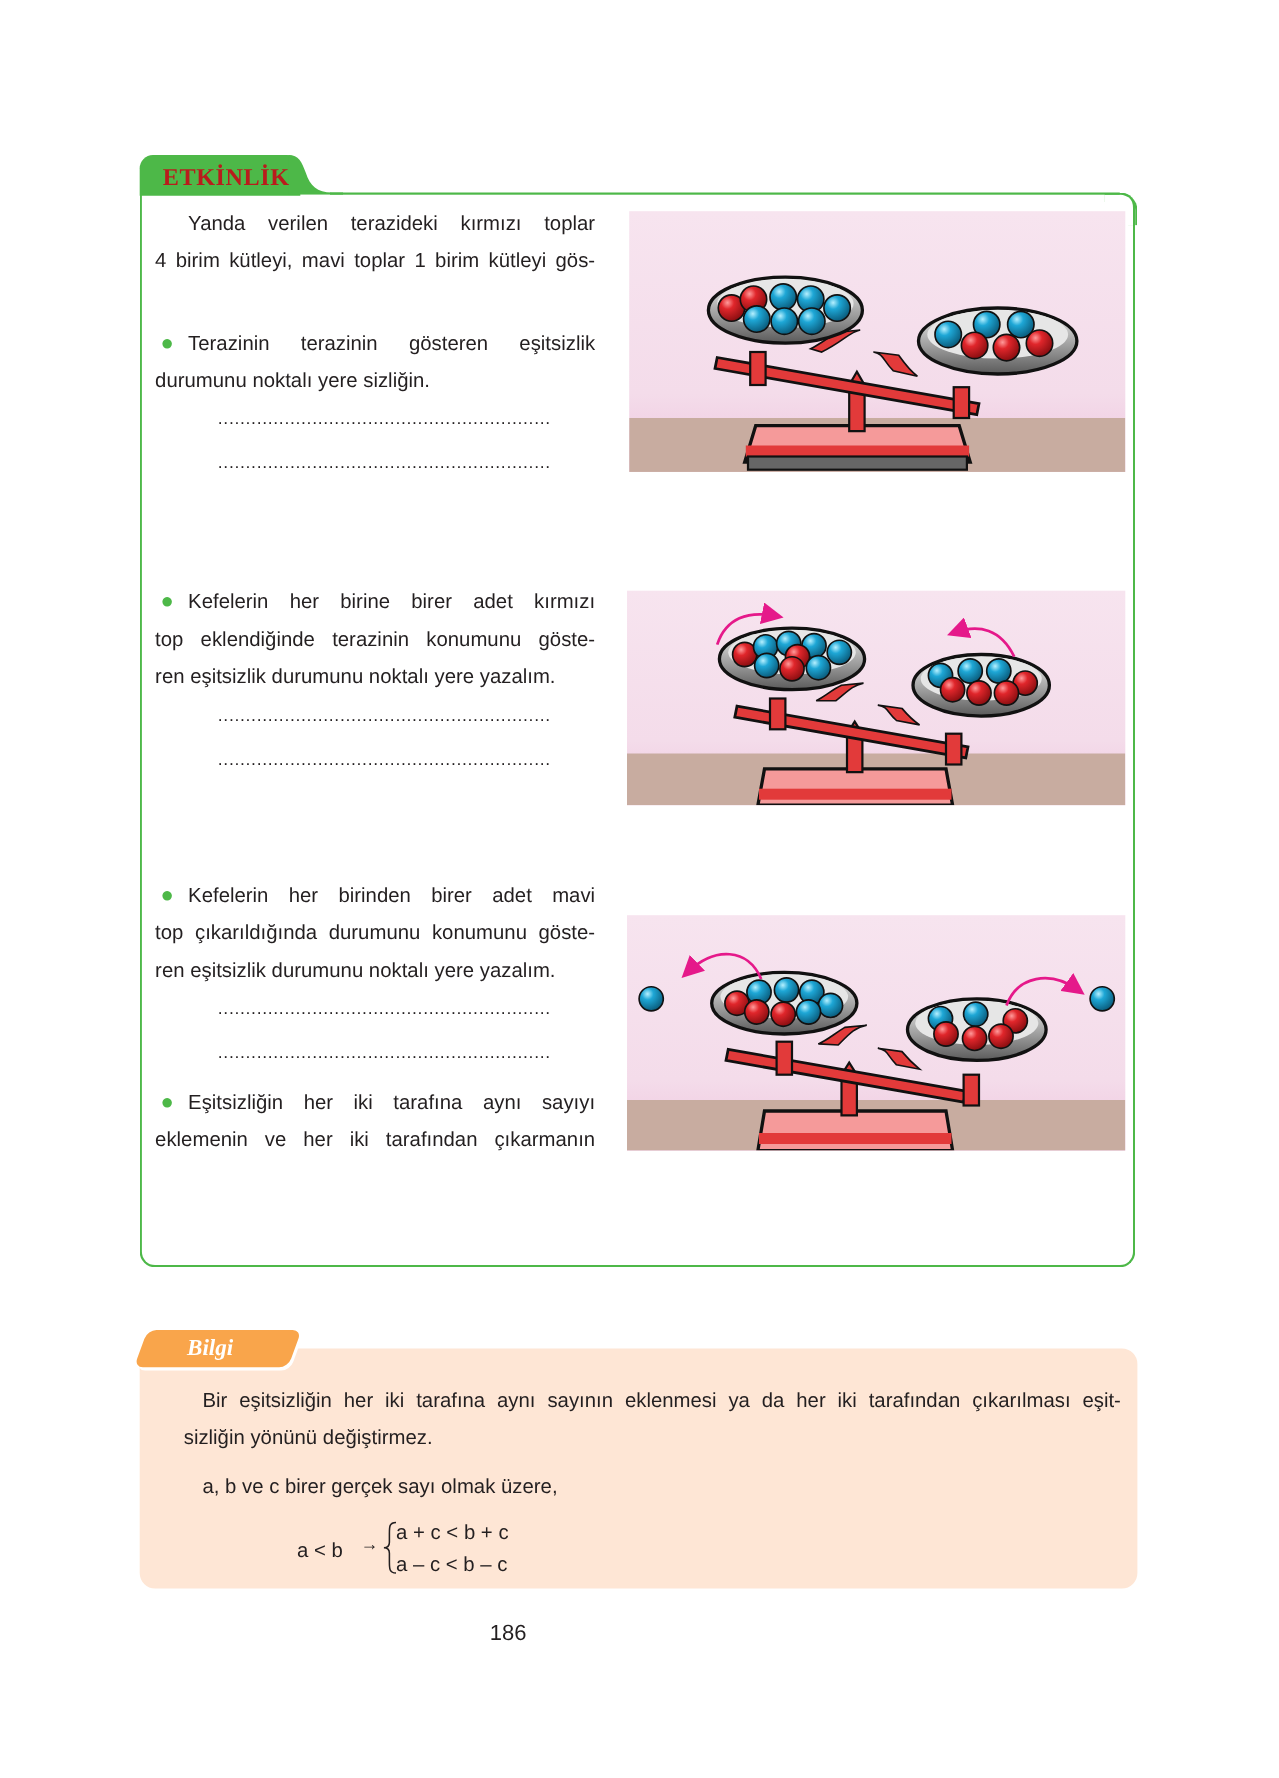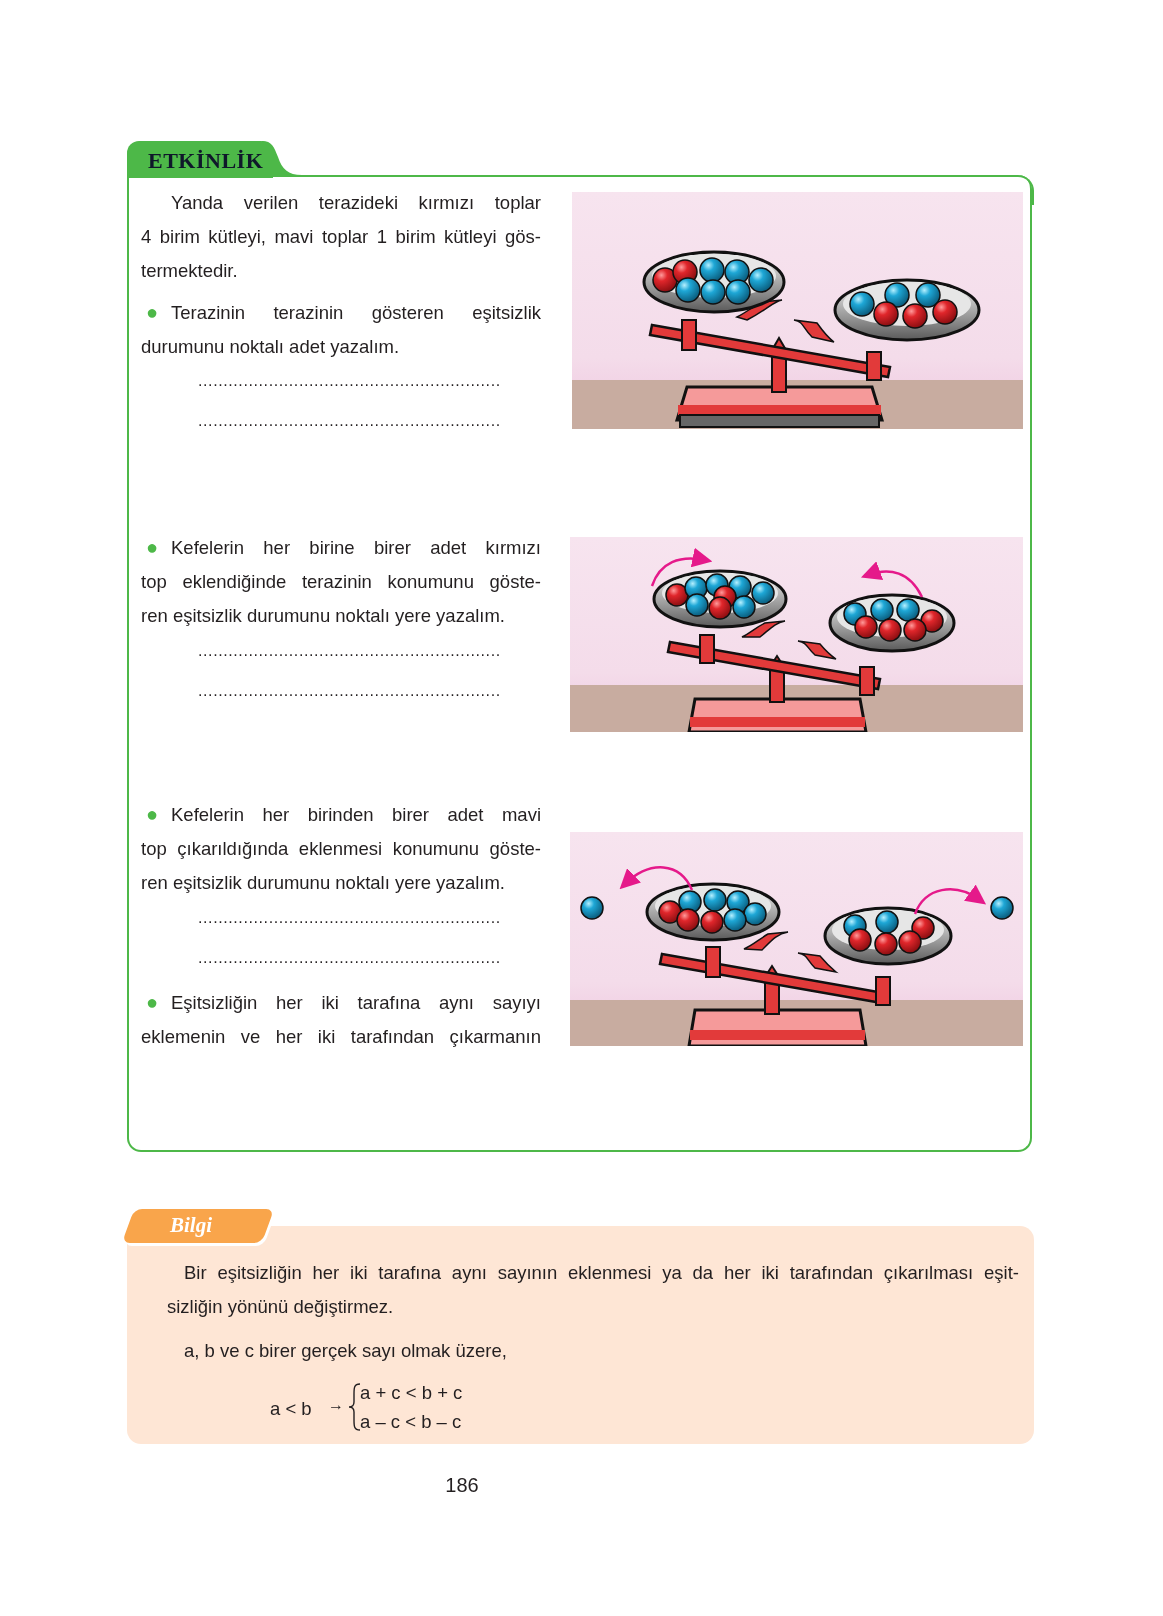--- a/index.html
+++ b/index.html
@@ -5,21 +5,21 @@
   html, body { margin:0; padding:0; background:#ffffff; }
   body { width:1163px; height:1616px; position:relative; overflow:hidden;
          font-family:"Liberation Sans", sans-serif; color:#231f20; }
   .abs { position:absolute; }
 
   
   .etk-tab { left:127px; top:141px; width:146px; height:37px; background:#4db848;
              border-radius:12px 12px 0 0; }
   .etk-tab-curve { left:262px; top:141px; width:50px; height:36px; }
   .etk-tab-label { left:148px; top:148px; font-family:"Liberation Serif", serif; font-weight:bold;
-                   color:#0f172a; font-size:22px; letter-spacing:0.5px; }
+                   color:#b91c1c; font-size:22px; letter-spacing:0.5px; }
   .etk-box { left:127px; top:175px; width:905px; height:977px; border:2px solid #4db848;
              border-top:none; border-radius:0 14px 14px 14px; box-sizing:border-box; }
   .etk-topline { left:300px; top:175px; width:718px; height:2px; background:#4db848; }
   .etk-topright { left:1004px; top:175px; width:30px; height:30px; border-top:2px solid #4db848;
                   border-right:2px solid #4db848; border-radius:0 16px 0 0; box-sizing:border-box; }
 
   .para { font-size:18.5px; line-height:34px; width:400px; text-align:justify; }
   .bullet { color:#4db848; font-size:20px; display:inline-block; width:30px; text-indent:0; padding-left:5px; box-sizing:border-box;}
   .dots { font-size:16px; letter-spacing:0.6px; color:#231f20; width:335px; overflow:hidden; white-space:nowrap; }
 
@@ -46,41 +46,40 @@
   <path d="M0 0 C10 0 12 6 16 16 C20 28 26 34 40 34 L50 34 L50 36 L0 36 Z" fill="#4db848"></path>
 </svg>
 <div class="abs etk-tab-label">ETKİNLİK</div>
 <div class="abs etk-box"></div>
 <div class="abs etk-topline"></div>
 <div class="abs etk-topright"></div>
 
 <div class="abs para" style="left:141px; top:186px;">
   <div style="text-indent:30px; text-align-last:justify;">Yanda verilen terazideki kırmızı toplar</div>
   <div style="text-align-last:justify;">4 birim kütleyi, mavi toplar 1 birim kütleyi gös-</div>
-  <div>termektedir.</div>
 </div>
 
 <div class="abs para" style="left:141px; top:295px;">
   <div style="text-align-last:justify;"><span class="bullet">●</span><span>Terazinin terazinin gösteren eşitsizlik</span></div>
-  <div>durumunu noktalı adet yazalım.</div>
+  <div>durumunu noktalı yere sizliğin.</div>
 </div>
 <div class="abs dots" style="left:198px; top:372px;">............................................................</div>
 <div class="abs dots" style="left:198px; top:412px;">............................................................</div>
 
 <div class="abs para" style="left:141px; top:530px;">
   <div style="text-align-last:justify;"><span class="bullet">●</span><span>Kefelerin her birine birer adet kırmızı</span></div>
   <div style="text-align-last:justify;">top eklendiğinde terazinin konumunu göste-</div>
   <div>ren eşitsizlik durumunu noktalı yere yazalım.</div>
 </div>
 <div class="abs dots" style="left:198px; top:642px;">............................................................</div>
 <div class="abs dots" style="left:198px; top:682px;">............................................................</div>
 
 <div class="abs para" style="left:141px; top:797px;">
   <div style="text-align-last:justify;"><span class="bullet">●</span><span>Kefelerin her birinden birer adet mavi</span></div>
-  <div style="text-align-last:justify;">top çıkarıldığında eklenmesi konumunu göste-</div>
+  <div style="text-align-last:justify;">top çıkarıldığında durumunu konumunu göste-</div>
   <div>ren eşitsizlik durumunu noktalı yere yazalım.</div>
 </div>
 <div class="abs dots" style="left:198px; top:909px;">............................................................</div>
 <div class="abs dots" style="left:198px; top:949px;">............................................................</div>
 
 <div class="abs para" style="left:141px; top:985px;">
   <div style="text-align-last:justify;"><span class="bullet">●</span><span>Eşitsizliğin her iki tarafına aynı sayıyı</span></div>
   <div style="text-align-last:justify;">eklemenin ve her iki tarafından çıkarmanın</div>
 </div>
 

